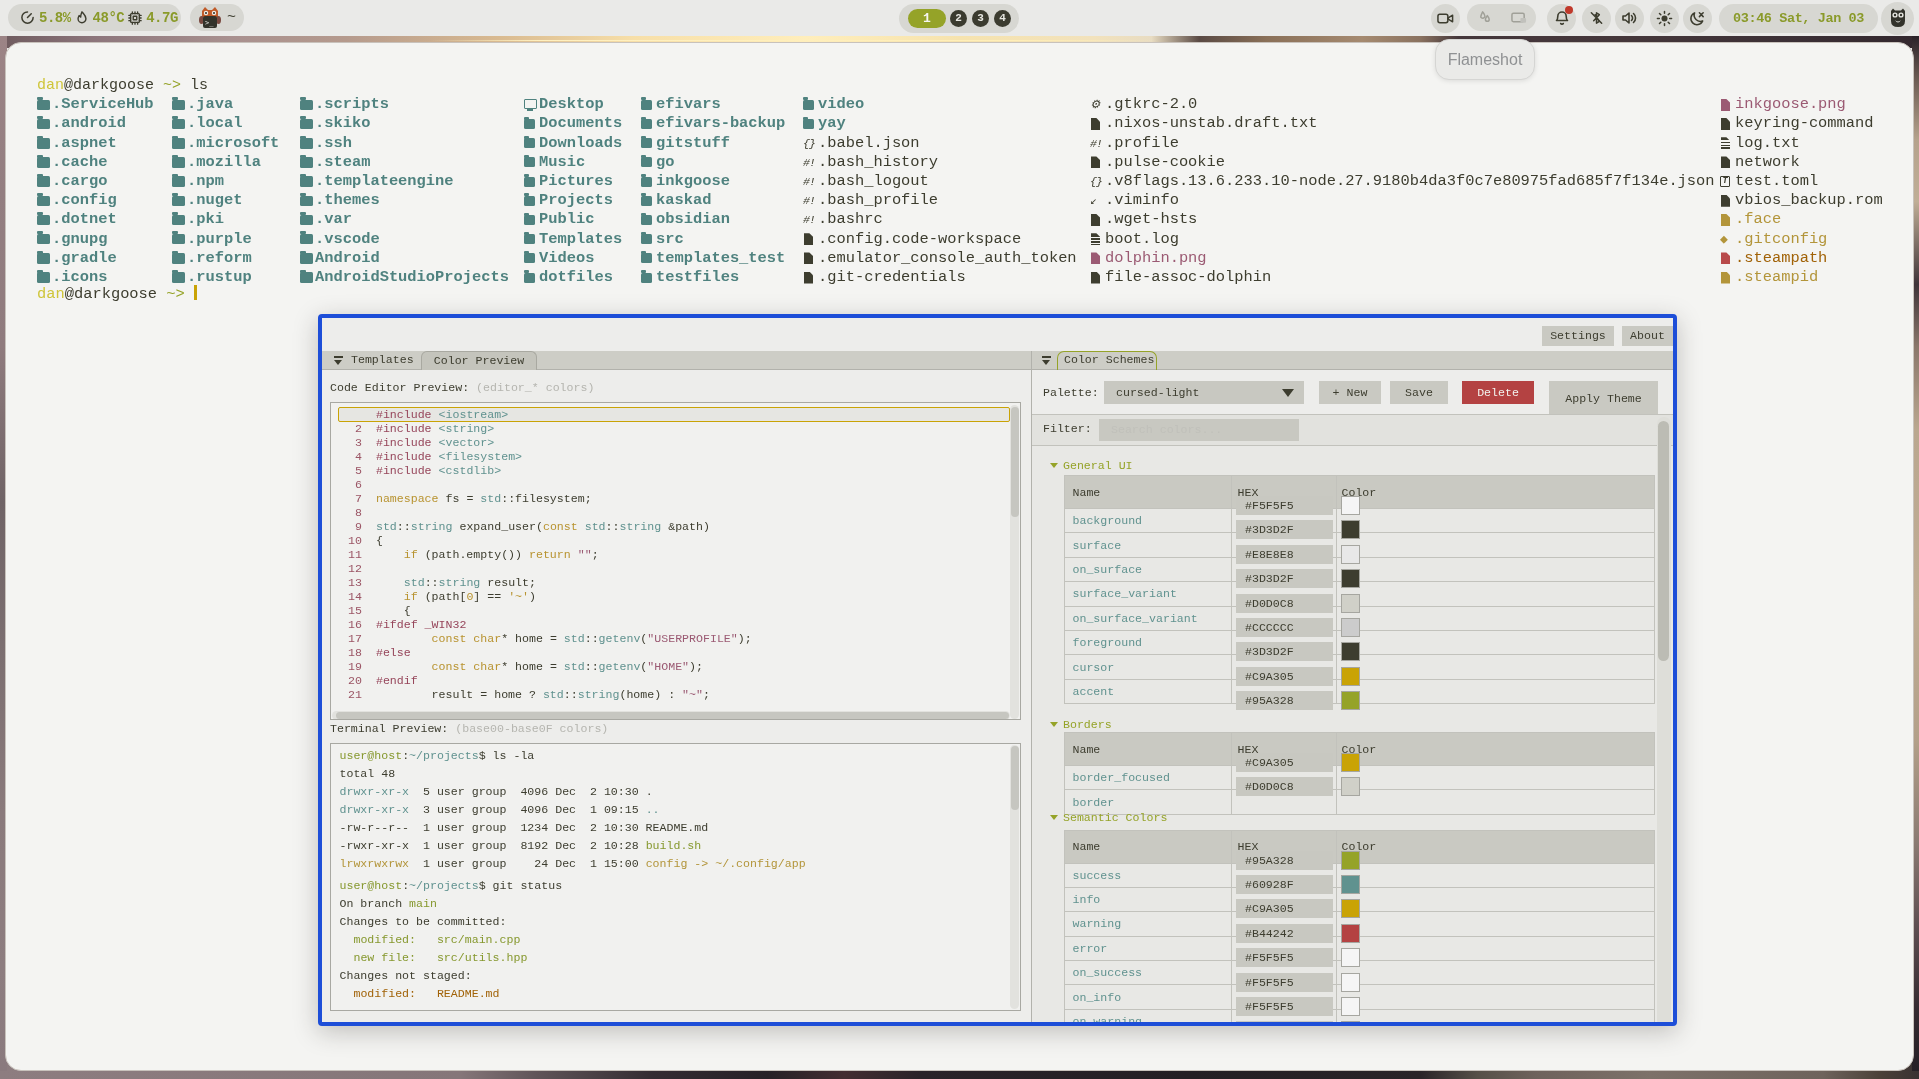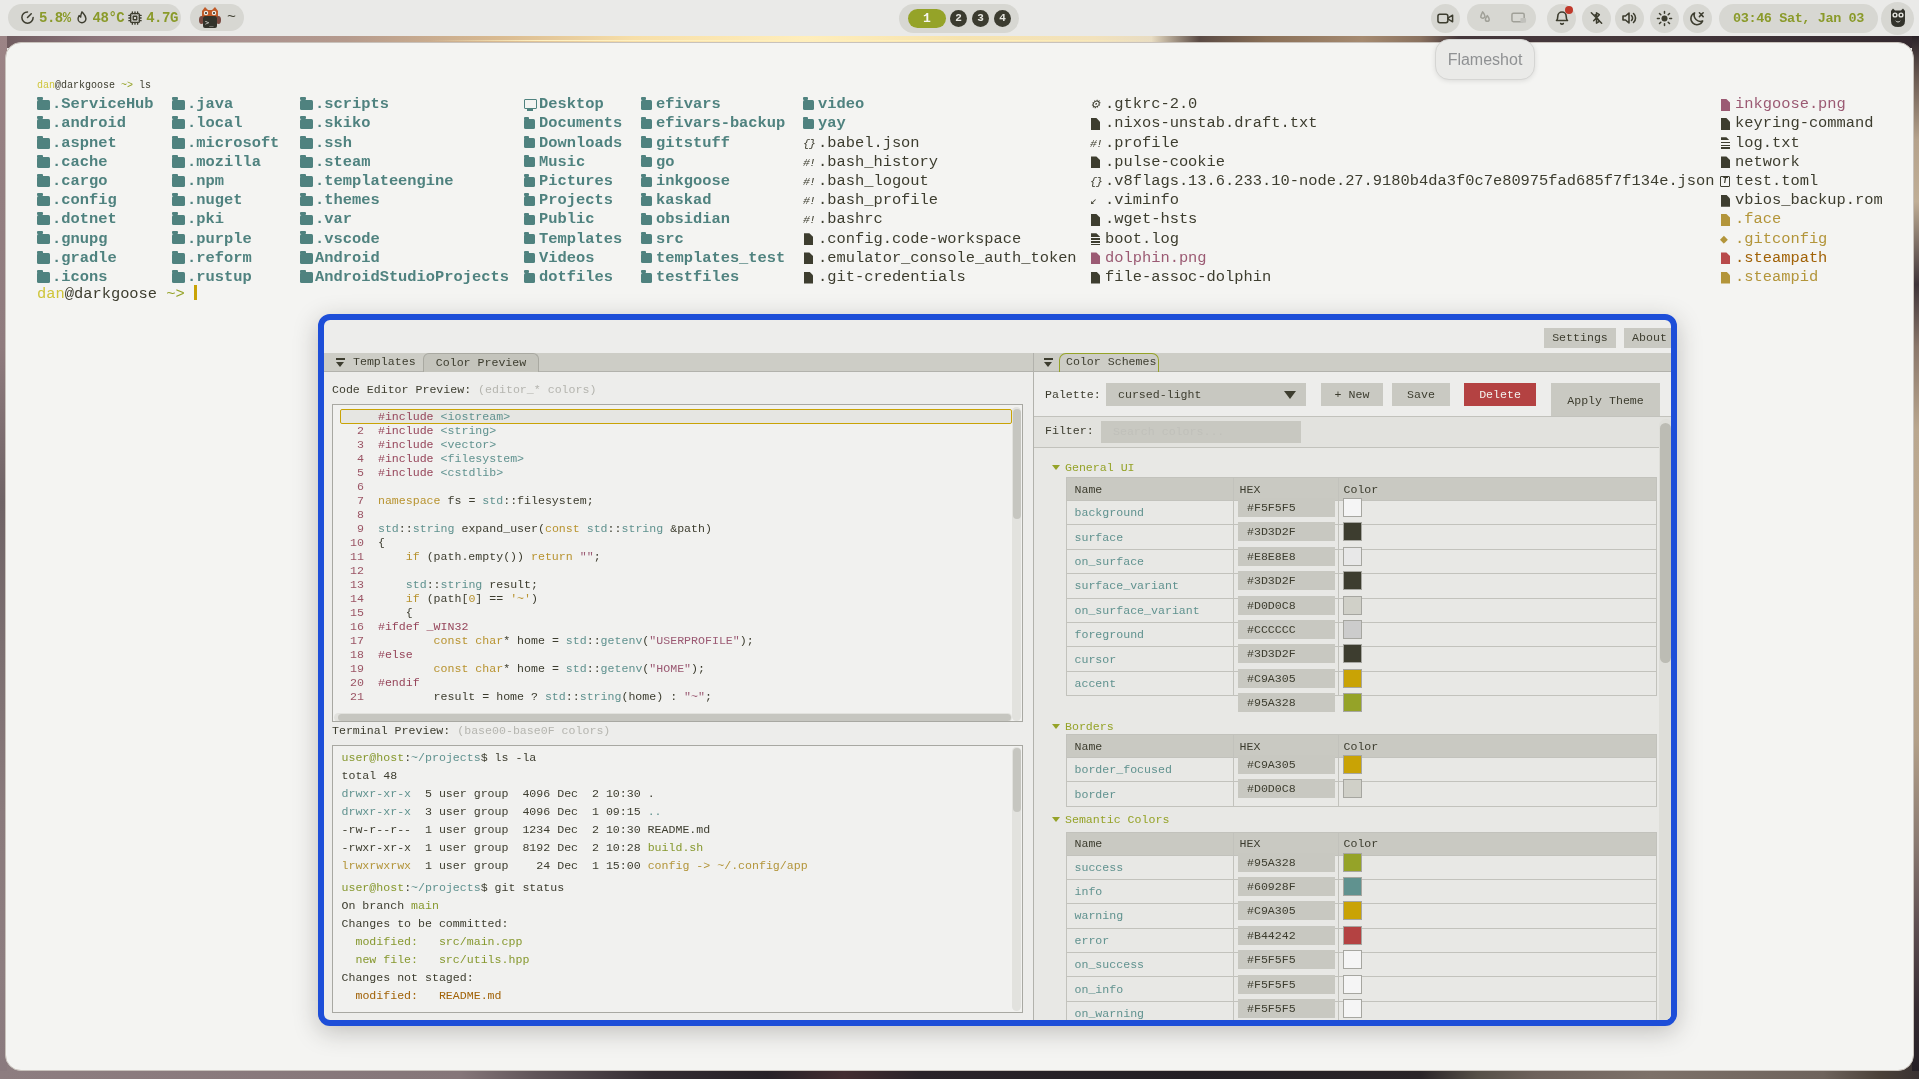--- a/index.html
+++ b/index.html
@@ -32,21 +32,21 @@
 .doc{display:inline-block;width:9.5px;height:12px;background:#3d3d2f;margin-right:5px;margin-left:0.5px;clip-path:polygon(0 0,62% 0,100% 30%,100% 100%,0 100%);flex:none}
 .ti{display:inline-block;width:12px;margin-right:3px;font-size:11.5px;letter-spacing:-1px;color:#3d3d2f;flex:none;text-align:left}
 .tt{display:inline-block;width:10px;height:11.5px;border:1.3px solid #3d3d2f;border-radius:1px;margin-right:5px;margin-left:0;font-size:8.5px;line-height:9px;text-align:center;color:#3d3d2f;flex:none;font-weight:bold}
 .docl{display:inline-block;width:9.5px;height:12px;margin-right:5px;margin-left:0.5px;clip-path:polygon(0 0,62% 0,100% 30%,100% 100%,0 100%);flex:none;background:linear-gradient(to bottom,#3d3d2f 0 3.5px,#f4f4f2 3.5px 4.7px,#3d3d2f 4.7px 6.5px,#f4f4f2 6.5px 7.7px,#3d3d2f 7.7px 9.5px,#f4f4f2 9.5px 10.5px,#3d3d2f 10.5px)}
 .mon{display:inline-block;width:11px;height:11px;position:relative;margin-right:4px;flex:none}
 .mon:before{content:"";position:absolute;left:0;top:0;width:10.5px;height:8px;border:1.6px solid #4f827f;border-radius:1px}
 .mon:after{content:"";position:absolute;left:3px;bottom:-1px;width:6px;height:2px;background:#4f827f}
 
 #flame{left:1435px;top:39px;width:100px;height:41px;background:#eaeae8;border:1px solid #d5d5d3;border-radius:14px;box-shadow:0 1px 5px rgba(0,0,0,0.10);font-family:"Liberation Sans", sans-serif;font-size:16px;color:#8f9193;display:flex;align-items:center;justify-content:center}
 
-#app{left:318px;top:314px;width:1359px;height:712px;background:#ededeb;border:6px solid #1d4ed8;border-radius:12px;box-shadow:0 6px 24px rgba(40,36,32,0.25);overflow:hidden}
+#app{left:318px;top:314px;width:1359px;height:712px;background:#ededeb;border:4px solid #1d4ed8;border-radius:4px;box-shadow:0 6px 24px rgba(40,36,32,0.25);overflow:hidden}
 #app .abs{position:absolute}
 .btn{background:#c9c9c2;color:#3d3d2f;font-size:11.6px;display:flex;align-items:center;justify-content:center}
 #strip{left:0;top:32.5px;width:709px;height:19px;background:#cdcdc6;border-bottom:1px solid #b2b2ac}
 #strip2{left:710px;top:32.5px;width:649px;height:19px;background:#cdcdc6;border-bottom:1px solid #b2b2ac}
 #vdiv{left:709px;top:32.5px;width:1px;height:679.5px;background:#b2b2ac}
 .exp{position:absolute;width:9px}
 .exp:before{content:"";position:absolute;left:0;top:0;width:9px;height:2.5px;background:#3d3d2f}
 .exp:after{content:"";position:absolute;left:0;top:4px;width:0;height:0;border-left:4.5px solid transparent;border-right:4.5px solid transparent;border-top:5px solid #3d3d2f}
 .t12{font-size:11.6px;color:#3d3d2f}
 .lab{position:absolute;font-size:11.6px;color:#3d3d2f}
@@ -65,21 +65,21 @@
 .r{color:#a16207}
 .sb{position:absolute;background:#c6c6c0;border-radius:5px}
 .sbt{position:absolute;background:#e2e2de;border-radius:5px}
 .hexbox{position:absolute;left:914px;width:97px;height:19px;background:#c8c8c1;font-size:11.6px;color:#3d3d2f;line-height:19px;padding-left:9px}
 .swatch{position:absolute;left:1018.5px;width:19px;height:19px;border:1px solid #a6a6a0}
 .secline{position:absolute;background:#c2c2bc;height:1px}
 .sech{position:absolute;font-size:11.6px;color:#95a328;}
 .sech:before{content:"";position:absolute;left:-13px;top:4px;width:0;height:0;border-left:4px solid transparent;border-right:4px solid transparent;border-top:5px solid #95a328}
 table.ct{position:absolute;border-collapse:collapse;table-layout:fixed;font-size:11.6px;color:#3d3d2f}
 table.ct td{border:1px solid #c2c2bc;padding:0;height:24.4px;position:relative}
-table.ct tr.hd td{background:#c9c9c2;height:23px}
+table.ct tr.hd td{background:#c9c9c2;height:33px}
 table.ct td.n{width:167px;padding-left:8px;color:#60928f}
 table.ct tr.hd td.n{color:#3d3d2f}
 table.ct td.h{width:105px}
 table.ct td.c{width:318px;padding-left:5px}
 </style></head>
 <body>
 <div id="wtop" class="abs"></div>
 <div id="wgold"></div>
 <div id="wbot" class="abs"></div>
 <div id="wleft" class="abs"></div>
@@ -178,21 +178,21 @@
         <path d="M3 4 L5 1.5 L7 3.5 L13 3.5 L15 1.5 L17 4 L17 14 Q17 20 10 20 Q3 20 3 14 Z" fill="#33332b"></path>
         <circle cx="7" cy="8" r="2.6" fill="#e8e8e2"></circle>
         <circle cx="13" cy="8" r="2.6" fill="#e8e8e2"></circle>
         <circle cx="7" cy="8" r="1.2" fill="#33332b"></circle>
         <circle cx="13" cy="8" r="1.2" fill="#33332b"></circle>
         <path d="M7 13 Q10 16 13 13 Q10 18 7 13Z" fill="#e8e8e2"></path>
       </svg>
     </div>
   </div>
 <div id="term" class="abs"></div>
-<div class="abs" style="left:37px;top:76px;font-size:10px;line-height:19.2px;color:#3d3d2f;white-space:pre"><span style="color:#cfc53a">dan</span><span>@darkgoose</span> <span style="color:#95a328">~&gt;</span> ls</div>
+<div class="abs" style="left:37px;top:76px;font-size:15px;line-height:19.2px;color:#3d3d2f;white-space:pre"><span style="color:#cfc53a">dan</span><span>@darkgoose</span> <span style="color:#95a328">~&gt;</span> ls</div>
 <div class="lscol abs" style="left:37px;top:95.3px"><div class="lsrow"><i class="fo"></i><span class="d">.ServiceHub</span></div><div class="lsrow"><i class="fo"></i><span class="d">.android</span></div><div class="lsrow"><i class="fo"></i><span class="d">.aspnet</span></div><div class="lsrow"><i class="fo"></i><span class="d">.cache</span></div><div class="lsrow"><i class="fo"></i><span class="d">.cargo</span></div><div class="lsrow"><i class="fo"></i><span class="d">.config</span></div><div class="lsrow"><i class="fo"></i><span class="d">.dotnet</span></div><div class="lsrow"><i class="fo"></i><span class="d">.gnupg</span></div><div class="lsrow"><i class="fo"></i><span class="d">.gradle</span></div><div class="lsrow"><i class="fo"></i><span class="d">.icons</span></div></div>
 <div class="lscol abs" style="left:172px;top:95.3px"><div class="lsrow"><i class="fo"></i><span class="d">.java</span></div><div class="lsrow"><i class="fo"></i><span class="d">.local</span></div><div class="lsrow"><i class="fo"></i><span class="d">.microsoft</span></div><div class="lsrow"><i class="fo"></i><span class="d">.mozilla</span></div><div class="lsrow"><i class="fo"></i><span class="d">.npm</span></div><div class="lsrow"><i class="fo"></i><span class="d">.nuget</span></div><div class="lsrow"><i class="fo"></i><span class="d">.pki</span></div><div class="lsrow"><i class="fo"></i><span class="d">.purple</span></div><div class="lsrow"><i class="fo"></i><span class="d">.reform</span></div><div class="lsrow"><i class="fo"></i><span class="d">.rustup</span></div></div>
 <div class="lscol abs" style="left:300px;top:95.3px"><div class="lsrow"><i class="fo"></i><span class="d">.scripts</span></div><div class="lsrow"><i class="fo"></i><span class="d">.skiko</span></div><div class="lsrow"><i class="fo"></i><span class="d">.ssh</span></div><div class="lsrow"><i class="fo"></i><span class="d">.steam</span></div><div class="lsrow"><i class="fo"></i><span class="d">.templateengine</span></div><div class="lsrow"><i class="fo"></i><span class="d">.themes</span></div><div class="lsrow"><i class="fo"></i><span class="d">.var</span></div><div class="lsrow"><i class="fo"></i><span class="d">.vscode</span></div><div class="lsrow"><i class="fo"></i><span class="d">Android</span></div><div class="lsrow"><i class="fo"></i><span class="d">AndroidStudioProjects</span></div></div>
 <div class="lscol abs" style="left:524px;top:95.3px"><div class="lsrow"><i class="mon"></i><span class="d">Desktop</span></div><div class="lsrow"><i class="fo2"></i><span class="d">Documents</span></div><div class="lsrow"><i class="fo2"></i><span class="d">Downloads</span></div><div class="lsrow"><i class="fo2"></i><span class="d">Music</span></div><div class="lsrow"><i class="fo2"></i><span class="d">Pictures</span></div><div class="lsrow"><i class="fo2"></i><span class="d">Projects</span></div><div class="lsrow"><i class="fo2"></i><span class="d">Public</span></div><div class="lsrow"><i class="fo2"></i><span class="d">Templates</span></div><div class="lsrow"><i class="fo2"></i><span class="d">Videos</span></div><div class="lsrow"><i class="fo2"></i><span class="d">dotfiles</span></div></div>
 <div class="lscol abs" style="left:641px;top:95.3px"><div class="lsrow"><i class="fo2"></i><span class="d">efivars</span></div><div class="lsrow"><i class="fo2"></i><span class="d">efivars-backup</span></div><div class="lsrow"><i class="fo2"></i><span class="d">gitstuff</span></div><div class="lsrow"><i class="fo2"></i><span class="d">go</span></div><div class="lsrow"><i class="fo2"></i><span class="d">inkgoose</span></div><div class="lsrow"><i class="fo2"></i><span class="d">kaskad</span></div><div class="lsrow"><i class="fo2"></i><span class="d">obsidian</span></div><div class="lsrow"><i class="fo2"></i><span class="d">src</span></div><div class="lsrow"><i class="fo2"></i><span class="d">templates_test</span></div><div class="lsrow"><i class="fo2"></i><span class="d">testfiles</span></div></div>
 <div class="lscol abs" style="left:803px;top:95.3px"><div class="lsrow"><i class="fo2"></i><span class="d">video</span></div><div class="lsrow"><i class="fo2"></i><span class="d">yay</span></div><div class="lsrow"><i class="ti">{}</i><span class="">.babel.json</span></div><div class="lsrow"><i class="ti">#!</i><span class="">.bash_history</span></div><div class="lsrow"><i class="ti">#!</i><span class="">.bash_logout</span></div><div class="lsrow"><i class="ti">#!</i><span class="">.bash_profile</span></div><div class="lsrow"><i class="ti">#!</i><span class="">.bashrc</span></div><div class="lsrow"><i class="doc" style="background:#3d3d2f"></i><span class="">.config.code-workspace</span></div><div class="lsrow"><i class="doc" style="background:#3d3d2f"></i><span class="">.emulator_console_auth_token</span></div><div class="lsrow"><i class="doc" style="background:#3d3d2f"></i><span class="">.git-credentials</span></div></div>
 <div class="lscol abs" style="left:1090px;top:95.3px"><div class="lsrow"><i class="ti">⚙</i><span class="">.gtkrc-2.0</span></div><div class="lsrow"><i class="doc" style="background:#3d3d2f"></i><span class="">.nixos-unstab.draft.txt</span></div><div class="lsrow"><i class="ti">#!</i><span class="">.profile</span></div><div class="lsrow"><i class="doc" style="background:#3d3d2f"></i><span class="">.pulse-cookie</span></div><div class="lsrow"><i class="ti">{}</i><span class="">.v8flags.13.6.233.10-node.27.9180b4da3f0c7e80975fad685f7f134e.json</span></div><div class="lsrow"><i class="ti">↙</i><span class="">.viminfo</span></div><div class="lsrow"><i class="doc" style="background:#3d3d2f"></i><span class="">.wget-hsts</span></div><div class="lsrow"><i class="docl"></i><span class="">boot.log</span></div><div class="lsrow"><i class="doc" style="background:#9b5a73"></i><span class="s">dolphin.png</span></div><div class="lsrow"><i class="doc" style="background:#3d3d2f"></i><span class="">file-assoc-dolphin</span></div></div>
 <div class="lscol abs" style="left:1720px;top:95.3px"><div class="lsrow"><i class="doc" style="background:#9b5a73"></i><span class="s">inkgoose.png</span></div><div class="lsrow"><i class="doc" style="background:#3d3d2f"></i><span class="">keyring-command</span></div><div class="lsrow"><i class="docl"></i><span class="">log.txt</span></div><div class="lsrow"><i class="doc" style="background:#3d3d2f"></i><span class="">network</span></div><div class="lsrow"><i class="tt">T</i><span class="">test.toml</span></div><div class="lsrow"><i class="doc" style="background:#3d3d2f"></i><span class="">vbios_backup.rom</span></div><div class="lsrow"><i class="doc" style="background:#b3953a"></i><span class="go">.face</span></div><div class="lsrow"><i class="ti" style="color:#b3953a;font-size:13px">◆</i><span class="go">.gitconfig</span></div><div class="lsrow"><i class="doc" style="background:#b84a4a"></i><span class="r">.steampath</span></div><div class="lsrow"><i class="doc" style="background:#b3953a"></i><span class="go">.steampid</span></div></div>
 <div class="abs" style="left:37px;top:284.5px;font-size:15.4px;line-height:19.2px;color:#3d3d2f;white-space:pre"><span style="color:#cfc53a">dan</span><span>@darkgoose</span> <span style="color:#95a328">~&gt;</span> <span style="display:inline-block;width:3px;height:15px;background:#c9a305;vertical-align:-2px"></span></div>
 <div id="flame" class="abs">Flameshot</div>

